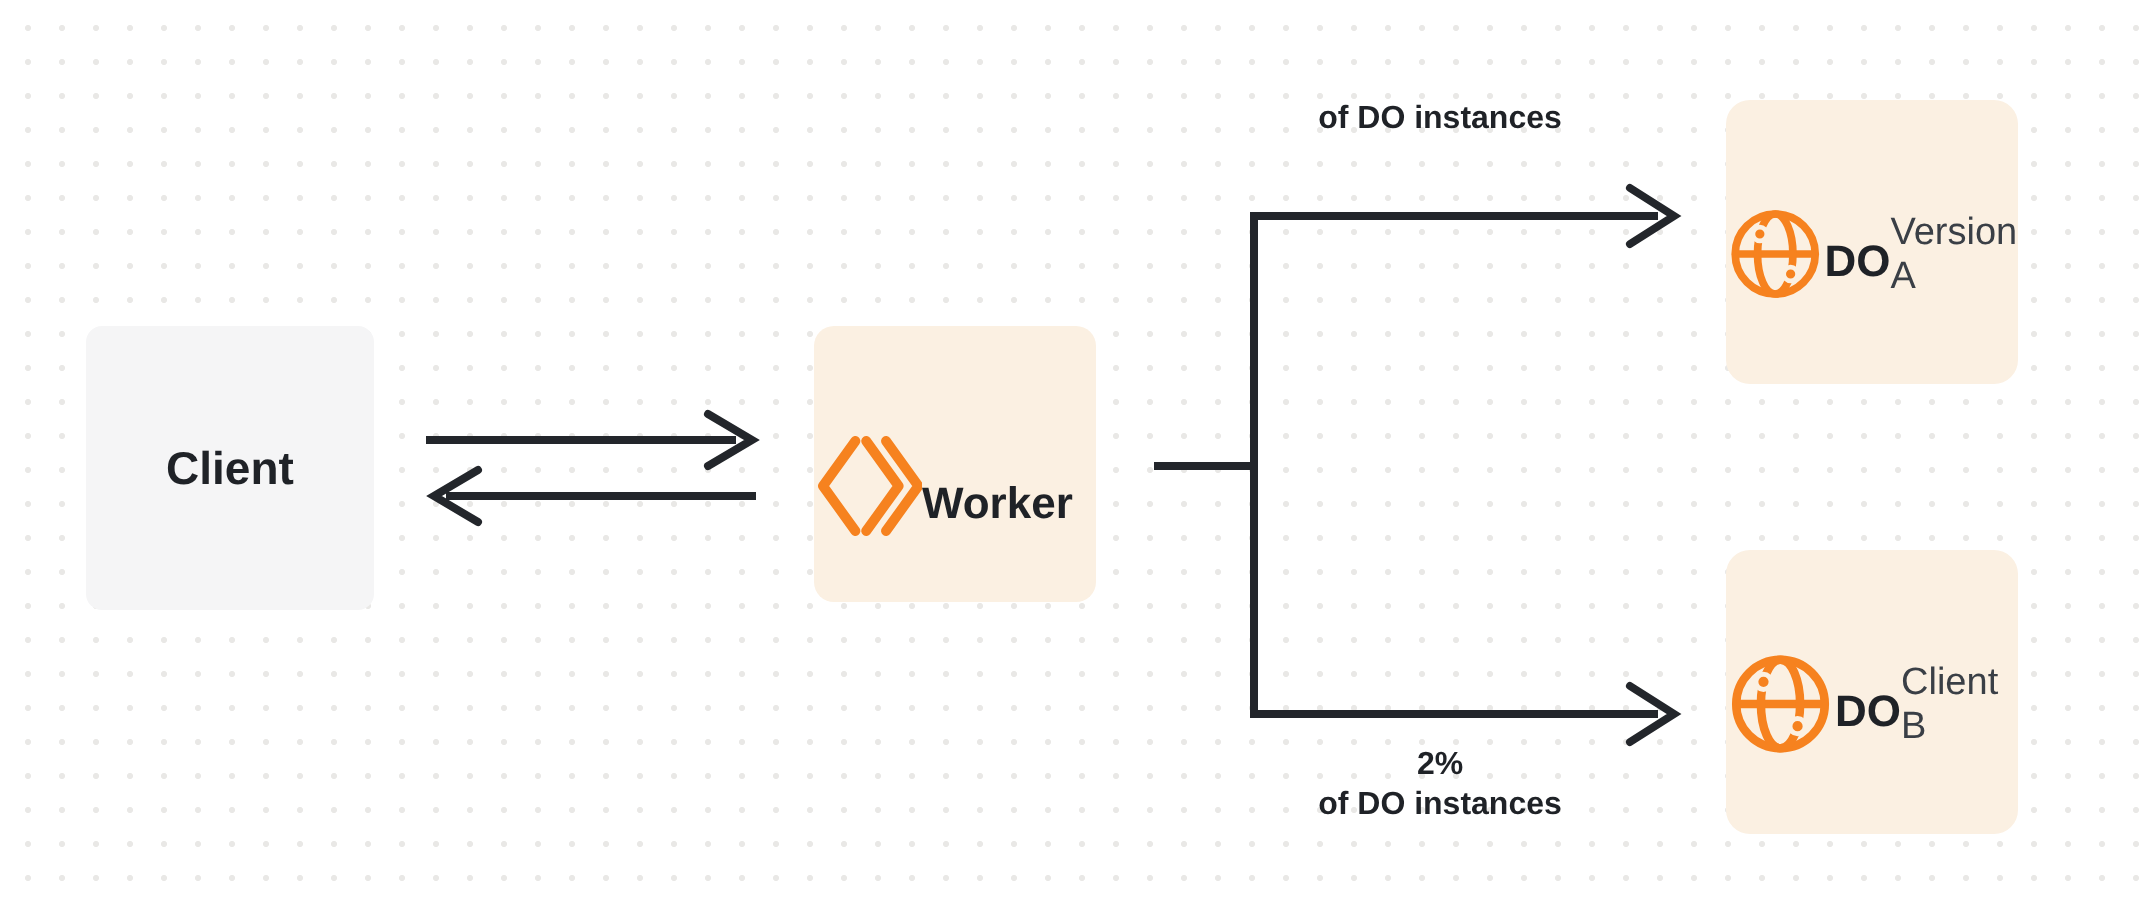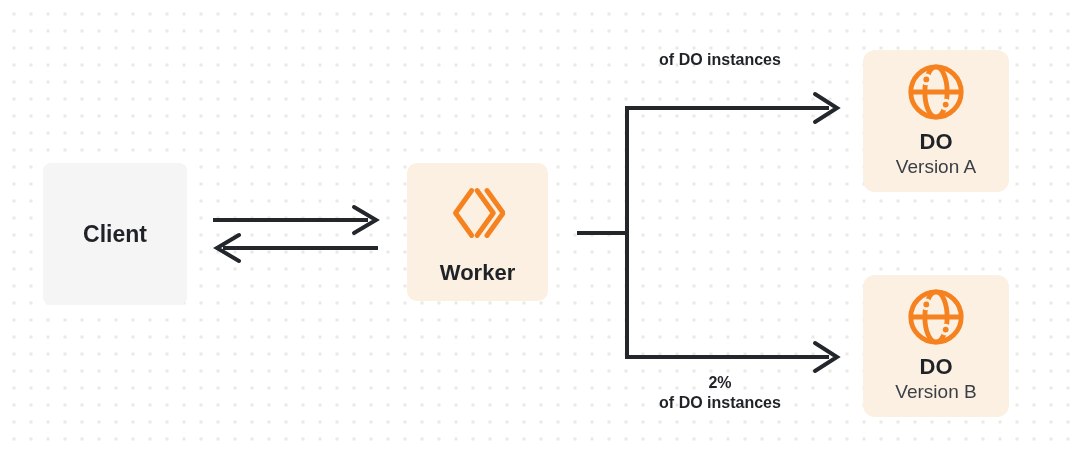--- a/index.html
+++ b/index.html
@@ -37,21 +37,21 @@
     stroke:var(--line);
     stroke-width:4;
   }
   svg.connectors path.head{
     stroke-linecap:round;
     stroke-linejoin:miter;
   }
   .box{
     position:absolute;
     display:flex;
-    flex-direction:column;
+    flex-direction:row;
     align-items:center;
     justify-content:center;
   }
   .client{
     left:43px;top:163px;
     width:144px;height:142px;
     background:var(--client-box);
     border-radius:8px;
   }
   .client-label{
@@ -183,16 +183,16 @@
 
   <div class="box do-box do-b">
     <svg class="globe" viewBox="0 0 64 64" aria-hidden="true">
       <circle class="stroke" cx="32" cy="32" r="26"></circle>
       <line class="stroke" x1="6" y1="32" x2="58" y2="32"></line>
       <ellipse class="stroke" cx="32" cy="32" rx="11.5" ry="26"></ellipse>
       <circle class="dot" cx="22" cy="19" r="4.5"></circle>
       <circle class="dot" cx="42" cy="45" r="4.5"></circle>
     </svg>
     <div class="do-title">DO</div>
-    <div class="do-subtitle">Version B</div>
+    <div class="do-subtitle">Client B</div>
   </div>
 
 </div>
 
 </body></html>

